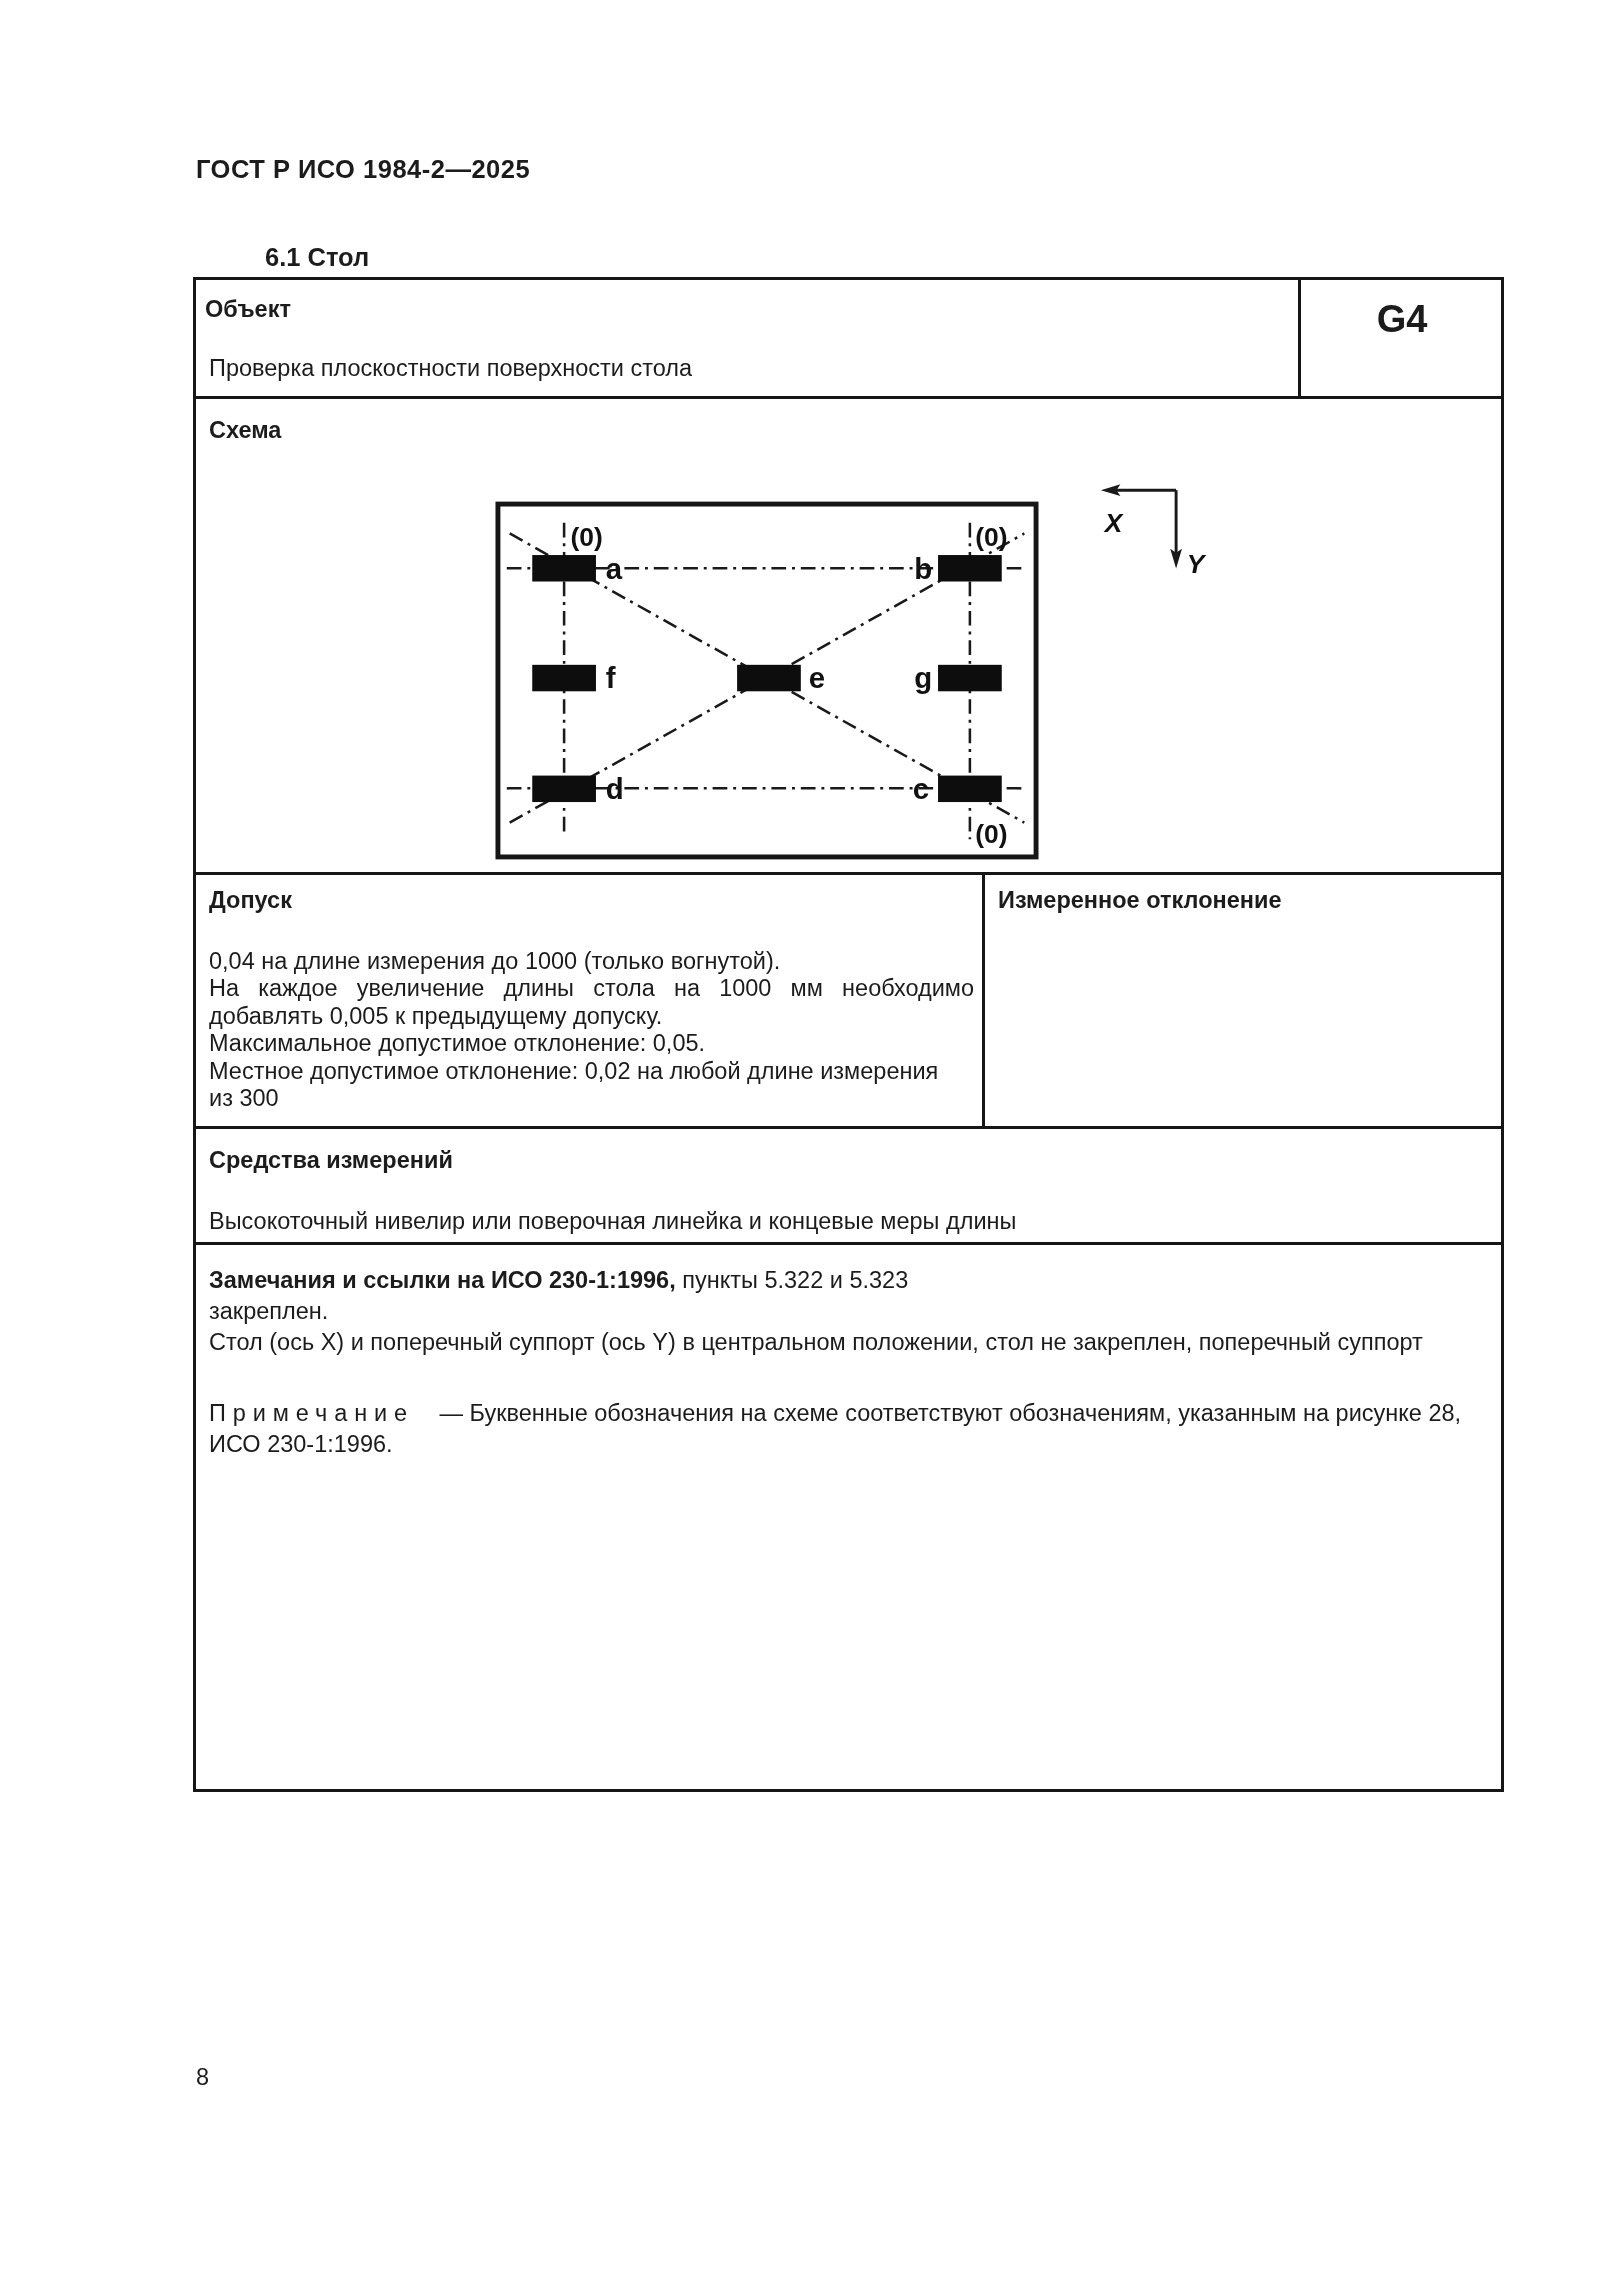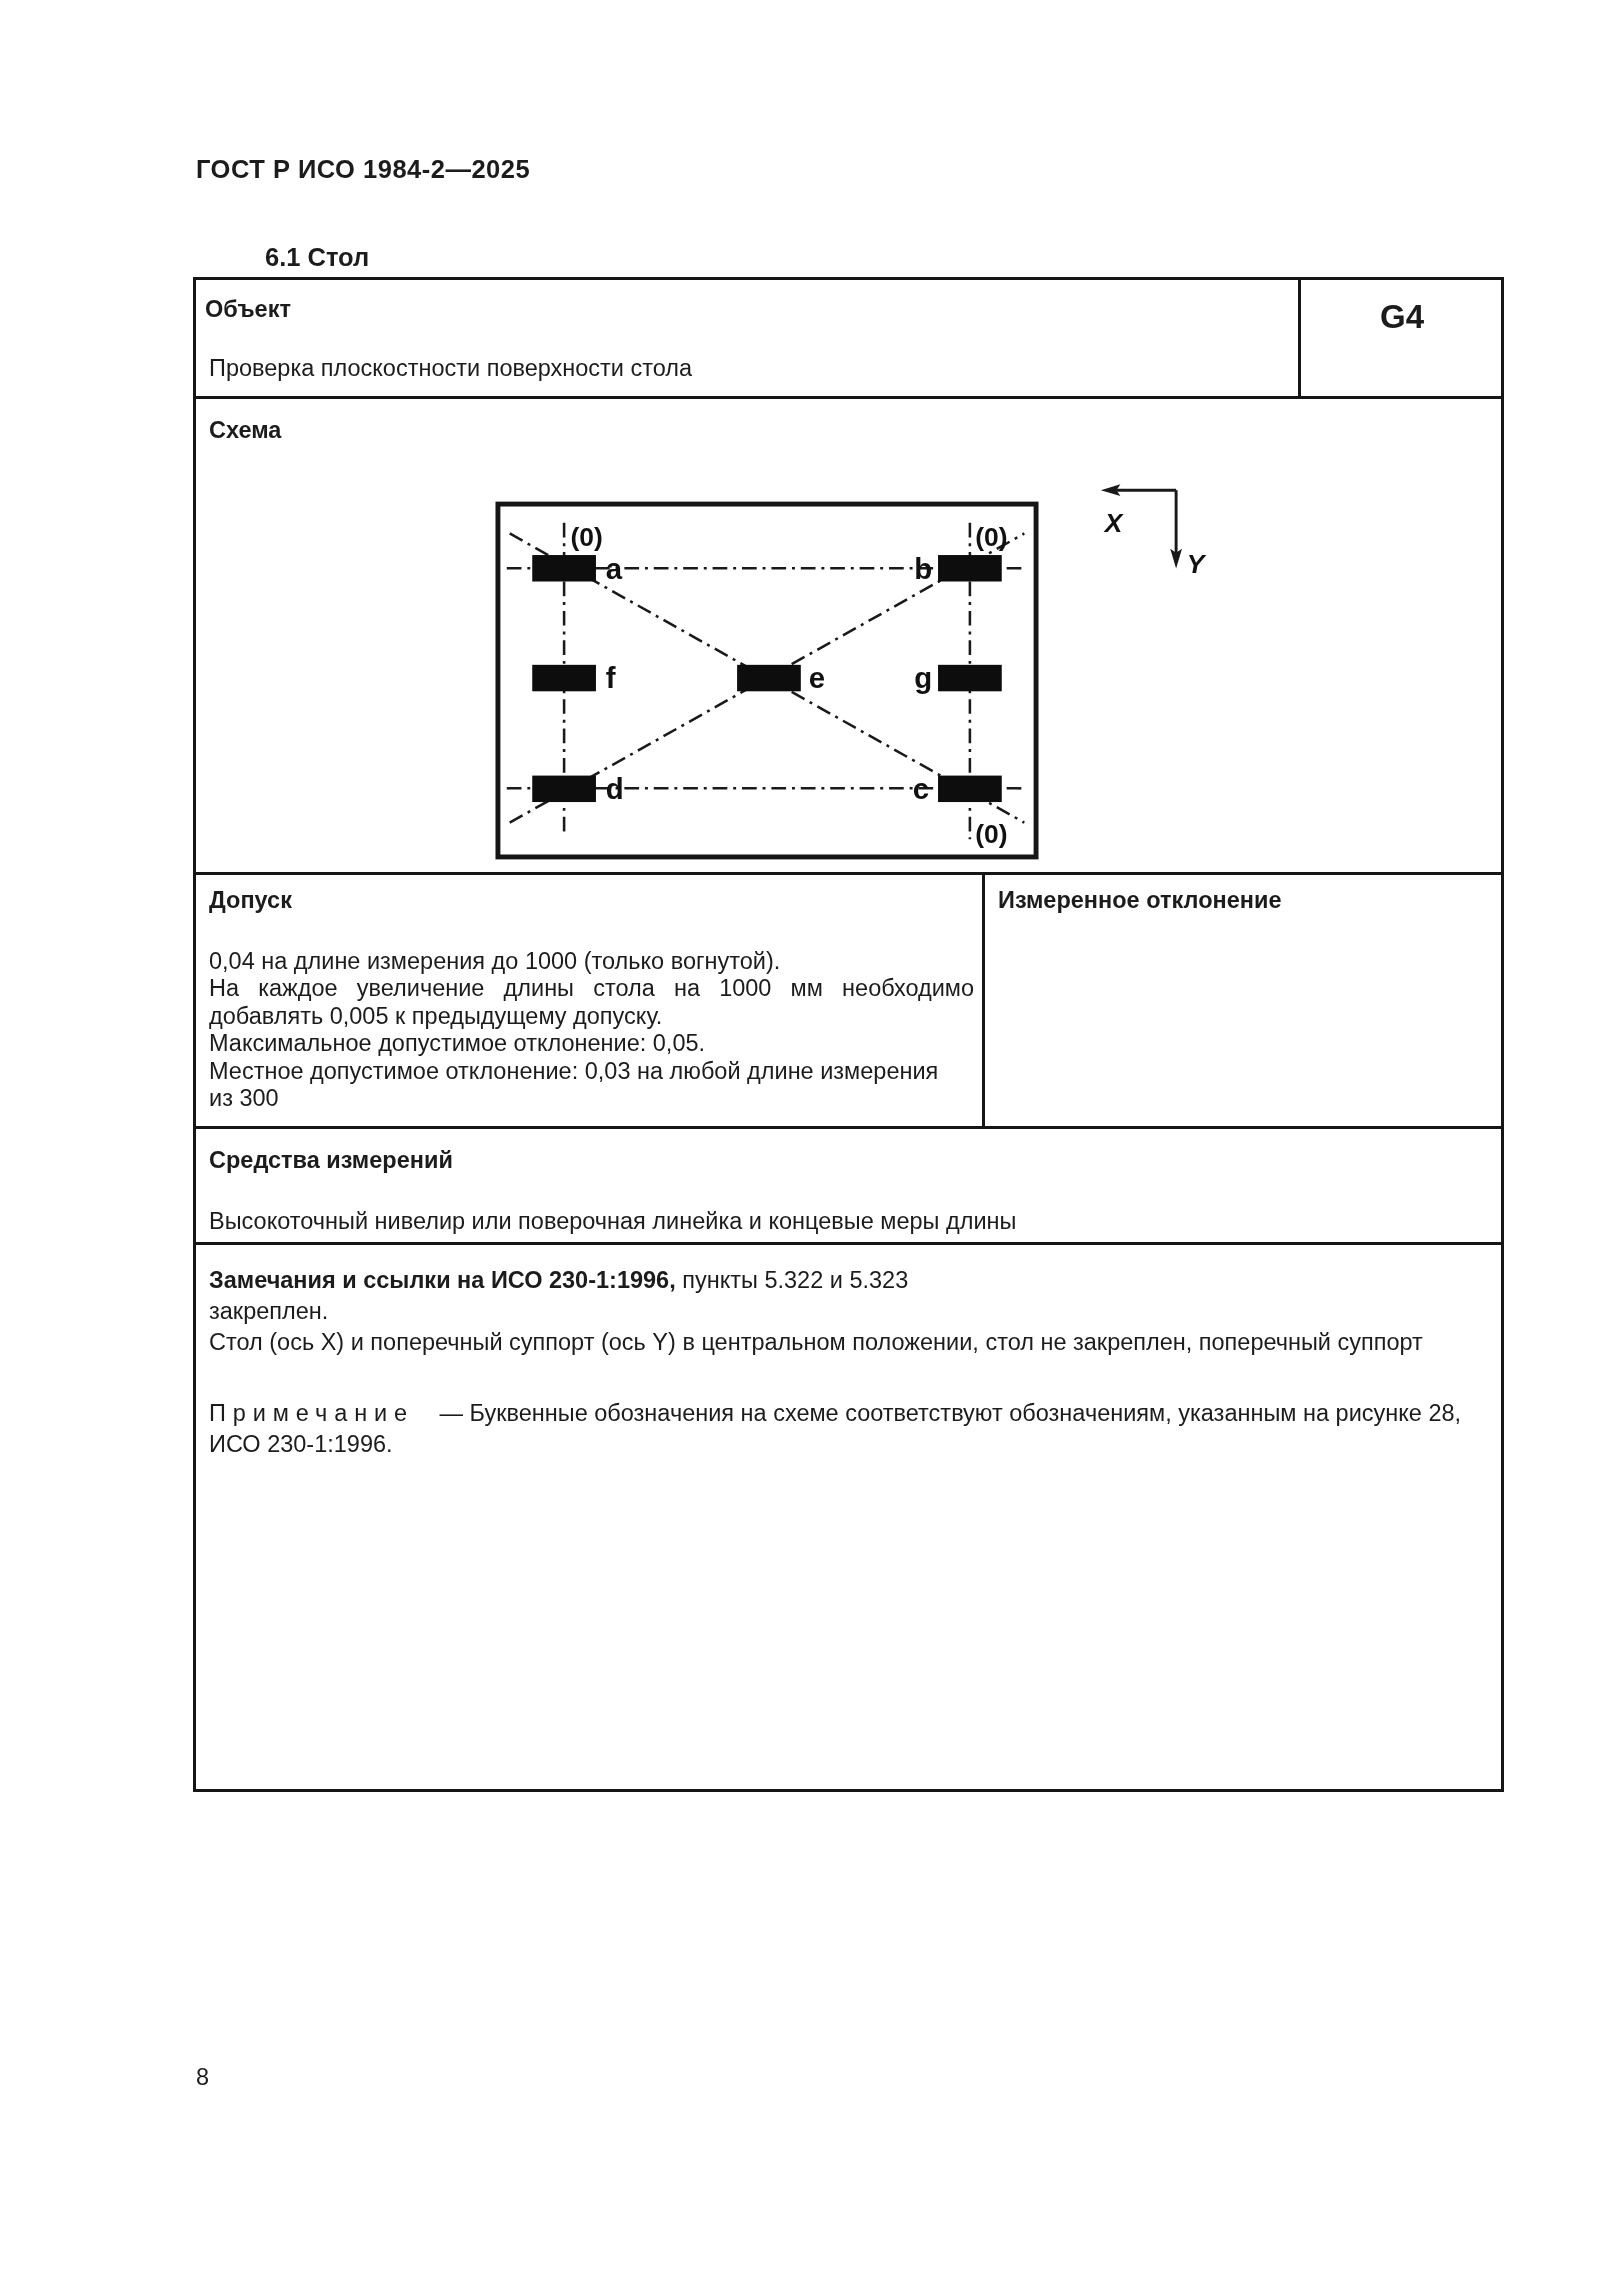--- a/index.html
+++ b/index.html
@@ -7,21 +7,21 @@
     position:relative; width:1621px; height:2293px; background:#ffffff;
     font-family:"Liberation Sans", sans-serif; color:#1c1c1c; overflow:hidden;
     margin:0 auto;
     padding-left:19px;
   }
   .abs { position:absolute; }
   .b { font-weight:bold; }
   .t24 { font-size:23.5px; line-height:27.4px; }
   .t26 { font-size:25.5px; line-height:29px; }
   .hdr { font-size:25.5px; font-weight:bold; letter-spacing:0.5px; }
-  .g4 { font-size:33px; font-weight:bold; }
+  .g4 { font-size:38px; font-weight:bold; }
   
   .doc-table { left:193px; top:277px; width:1311px; height:1515px; border:3.9px solid #161616; box-sizing:border-box; }
   .hline { position:absolute; left:0; width:100%; height:2.9px; background:#161616; }
   .vline { position:absolute; width:2.9px; background:#161616; }
   .tol-lines { width:765px; font-size:23.5px; line-height:27.4px; }
   .tol-lines .stretch { text-align:justify; text-align-last:justify; }
   .note-block { font-size:23.5px; line-height:31px; }
   .note-word { letter-spacing:6.9px; }
   .nowrap { white-space:nowrap; }
   svg text { font-family:"Liberation Sans", sans-serif; fill:#111; }
@@ -100,21 +100,21 @@
     <text x="12" y="88" font-size="27" font-weight="bold" font-style="italic">X</text>
     <text x="96" y="130" font-size="27" font-weight="bold" font-style="italic">Y</text>
   </svg>
 
   <div class="abs t24 b" style="left:209px; top:887px;">Допуск</div>
   <div class="abs tol-lines" style="left:209px; top:948px;">
     <div>0,04 на длине измерения до 1000 (только вогнутой).</div>
     <div class="stretch">На каждое увеличение длины стола на 1000 мм необходимо</div>
     <div>добавлять 0,005 к предыдущему допуску.</div>
     <div>Максимальное допустимое отклонение: 0,05.</div>
-    <div>Местное допустимое отклонение: 0,03 на любой длине измерения</div>
+    <div>Местное допустимое отклонение: 0,02 на любой длине измерения</div>
     <div>из 300</div>
   </div>
   <div class="abs t24 b" style="left:998px; top:887px;">Измеренное отклонение</div>
   <div class="abs t24" style="left:998px; top:926px;"></div>
 
   <div class="abs t24 b" style="left:209px; top:1147px;">Средства измерений</div>
   <div class="abs t24" style="left:209px; top:1208px;">Высокоточный нивелир или поверочная линейка и концевые меры длины</div>
 
   <div class="abs note-block nowrap" style="left:209px; top:1265px;">
     <div>

